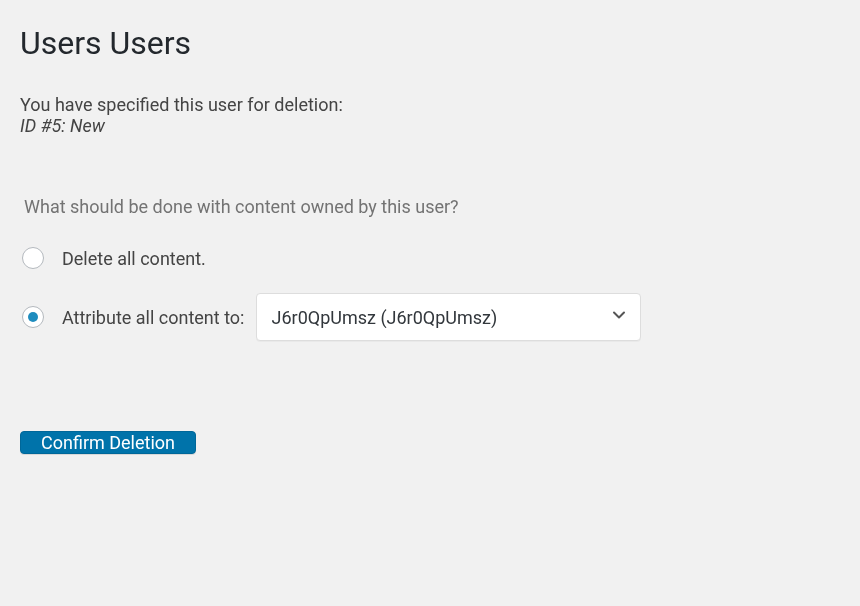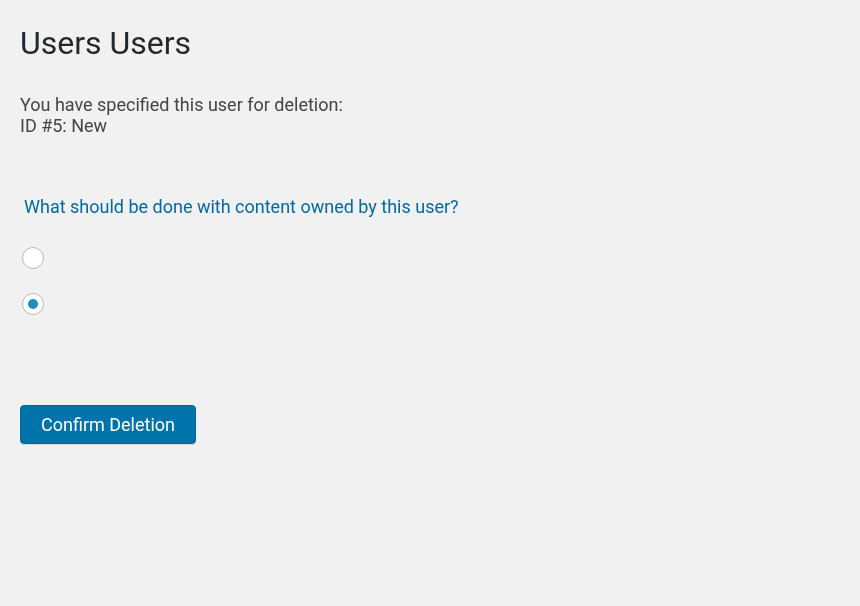--- a/index.html
+++ b/index.html
@@ -23,24 +23,25 @@
       margin-top: 4px;
     }
     .intro {
       font-size: 18px;
       color: #444;
     }
     .user-line {
       font-size: 18px;
       color: #444;
       margin-bottom: 60px;
+      font-style: italic;
     }
     .question {
       font-size: 18px;
-      color: #0369a1;
+      color: #737373;
       margin-bottom: 30px;
       margin-left: 4px;
     }
     .radio-row {
       display: flex;
       align-items: center;
       margin-bottom: 24px;
       margin-left: 2px;
     }
     .radio-row:last-of-type {
@@ -103,41 +104,53 @@
       pointer-events: none;
     }
     .submit-area {
       margin-top: 90px;
     }
     .button-primary {
       background: #0073aa;
       border: 1px solid #006799;
       color: #fff;
       font-size: 18px;
-      padding: 8px 20px;
+      padding: 0 20px;
       border-radius: 4px;
       cursor: pointer;
       box-shadow: 0 1px 0 rgba(0,0,0,0.1);
       font-family: inherit;
     }
   </style>
 </head>
 <body>
 
 <h1>Users Users</h1>
 
 <p class="intro">You have specified this user for deletion:</p>
 
 <p class="user-line">ID #5: New</p>
 
 <p class="question">What should be done with content owned by this user?</p>
 
 <div class="radio-row">
   <input type="radio" name="content_action" class="radio" id="opt-delete" style="">
+  <label for="opt-delete" class="radio-label">Delete all content.</label>
 </div>
 
 <div class="radio-row">
   <input type="radio" name="content_action" class="radio" id="opt-attribute" checked="" style="">
+  <label for="opt-attribute" class="radio-label">Attribute all content to:</label>
+  <span class="select-wrap">
+    <select class="user-select">
+      <option>J6r0QpUmsz (J6r0QpUmsz)</option>
+    </select>
+    <span class="chevron">
+      <svg width="16" height="16" viewBox="0 0 16 16">
+          <path d="M3 5.5l5 5 5-5" stroke="#555" stroke-width="2" fill="none" stroke-linecap="round" stroke-linejoin="round"></path>
+        </svg>
+    </span>
+  </span>
 </div>
 
 <div class="submit-area">
   <button class="button-primary">Confirm Deletion</button>
 </div>
 
 </body></html>

